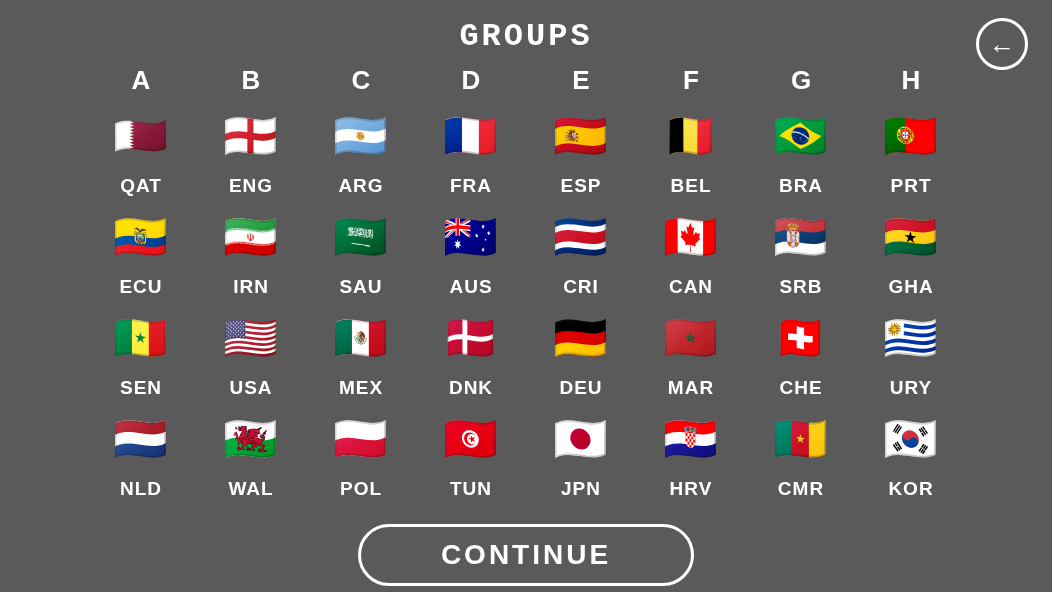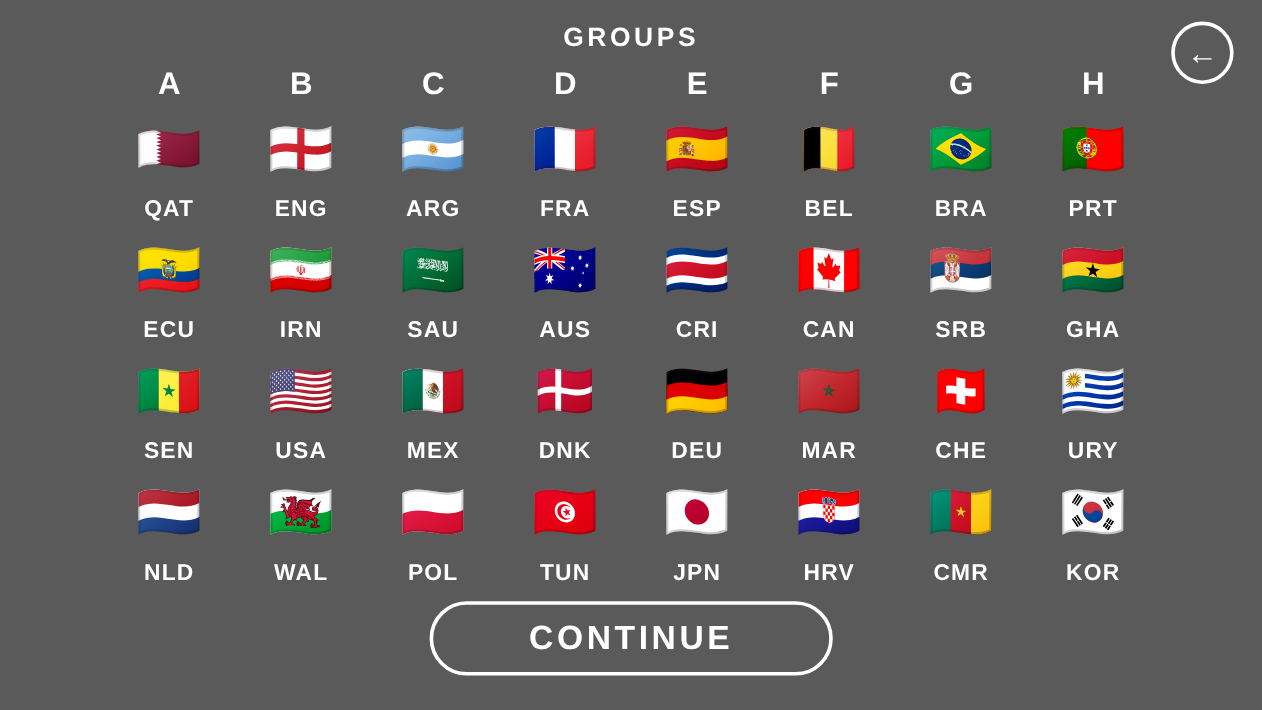--- a/index.html
+++ b/index.html
@@ -9,24 +9,25 @@
       background-color: #5a5a5a;
       font-family: Arial, sans-serif;
       overflow: hidden;
       display: flex;
       flex-direction: column;
       align-items: center;
       position: relative;
     }
     .title {
       color: white;
-      font-size: 22px;
+      font-size: 32px;
       font-weight: 900;
       margin-top: 18px;
       letter-spacing: 3px;
+      font-family: Liberation Mono, monospace;
     }
     .group-headers {
       display: flex;
       justify-content: center;
       gap: 0px;
       margin-top: 10px;
     }
     .group-header {
       width: 110px;
       text-align: center;
@@ -63,21 +64,21 @@
       line-height: 1;
     }
     .country-label {
       color: white;
       font-size: 19px;
       font-weight: 900;
       margin-top: 3px;
       letter-spacing: 1px;
     }
     .continue-btn {
-      margin-top: 12px;
+      margin-top: 24px;
       border: 3px solid white;
       border-radius: 40px;
       padding: 12px 80px;
       background: transparent;
       color: white;
       font-size: 28px;
       font-weight: 900;
       letter-spacing: 3px;
       cursor: pointer;
     }

